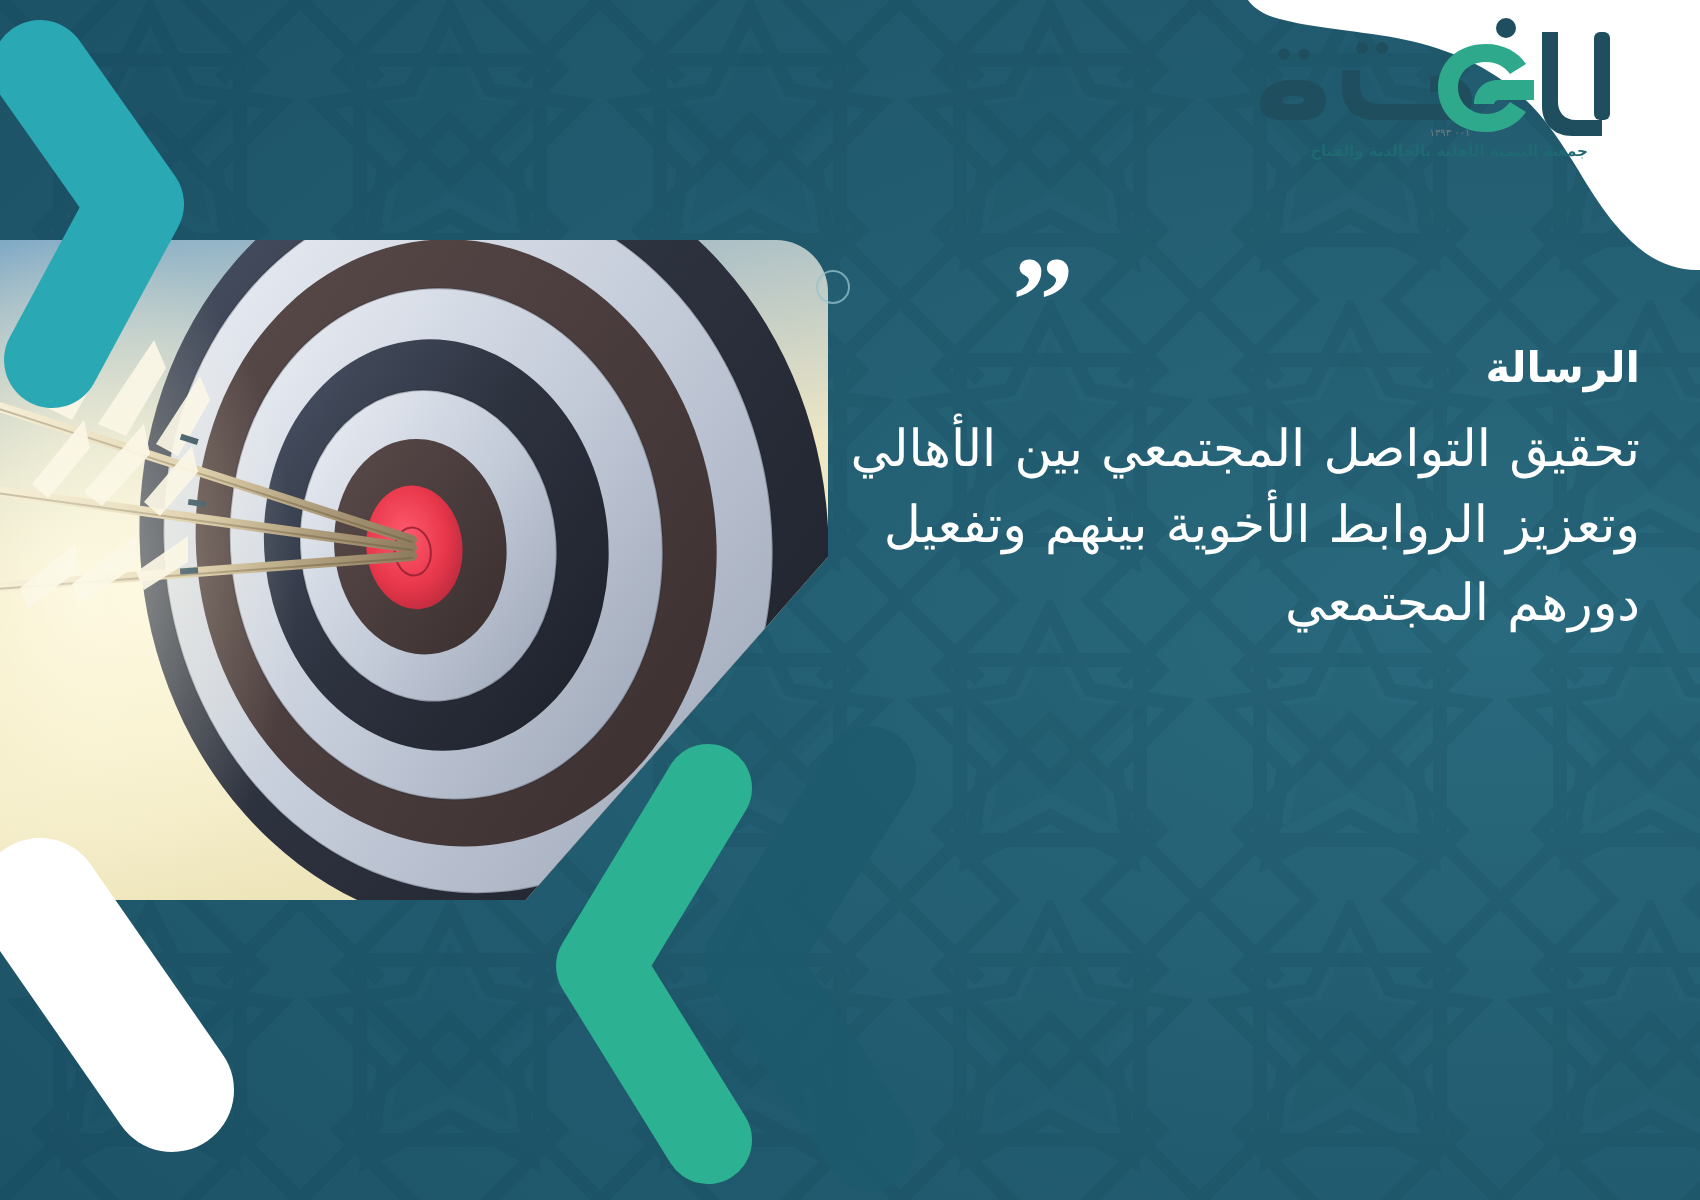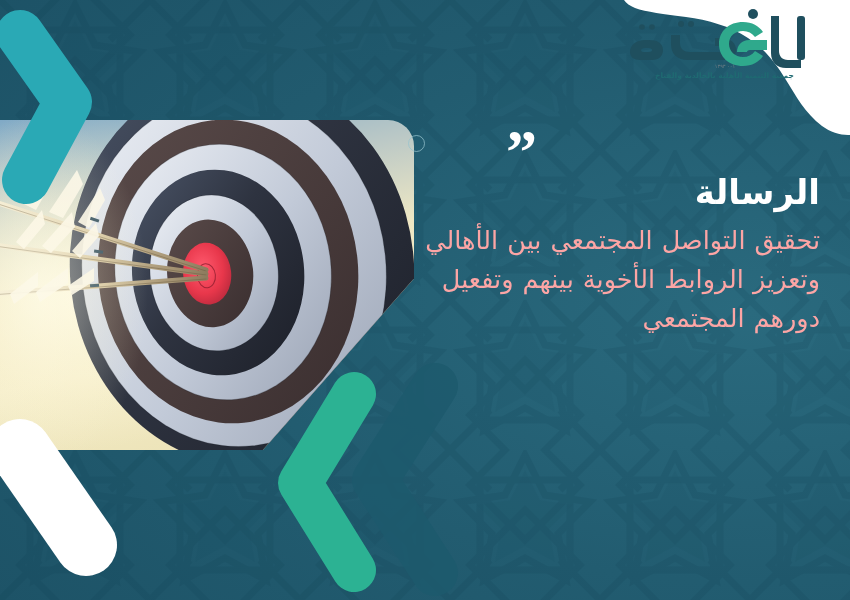--- a/index.html
+++ b/index.html
@@ -74,27 +74,27 @@
   }
   .quote-mark{
     font-size:62px;line-height:.62;font-weight:bold;
     color:#ffffff;letter-spacing:-2px;
     display:block;
     margin-right:285px;
     margin-bottom:2px;
     font-family:"Liberation Serif","DejaVu Serif",serif;
   }
   .mission-title{
-    font-size:34px;font-weight:bold;color:#ffffff;
+    font-size:21px;font-weight:bold;color:#ffffff;
     margin:2px 0 8px 0;letter-spacing:.3px;
     line-height:1.2;
   }
   .mission-body{
     font-size:25.5px;line-height:1.52;
-    color:#fca5a5;font-weight:400;
+    color:#ffffff;font-weight:400;
     letter-spacing:.2px;
     word-spacing:1px;
   }
 </style>
 </head>
 <body>
 
 <div id="poster">
 
   <div class="bg-base"></div>

